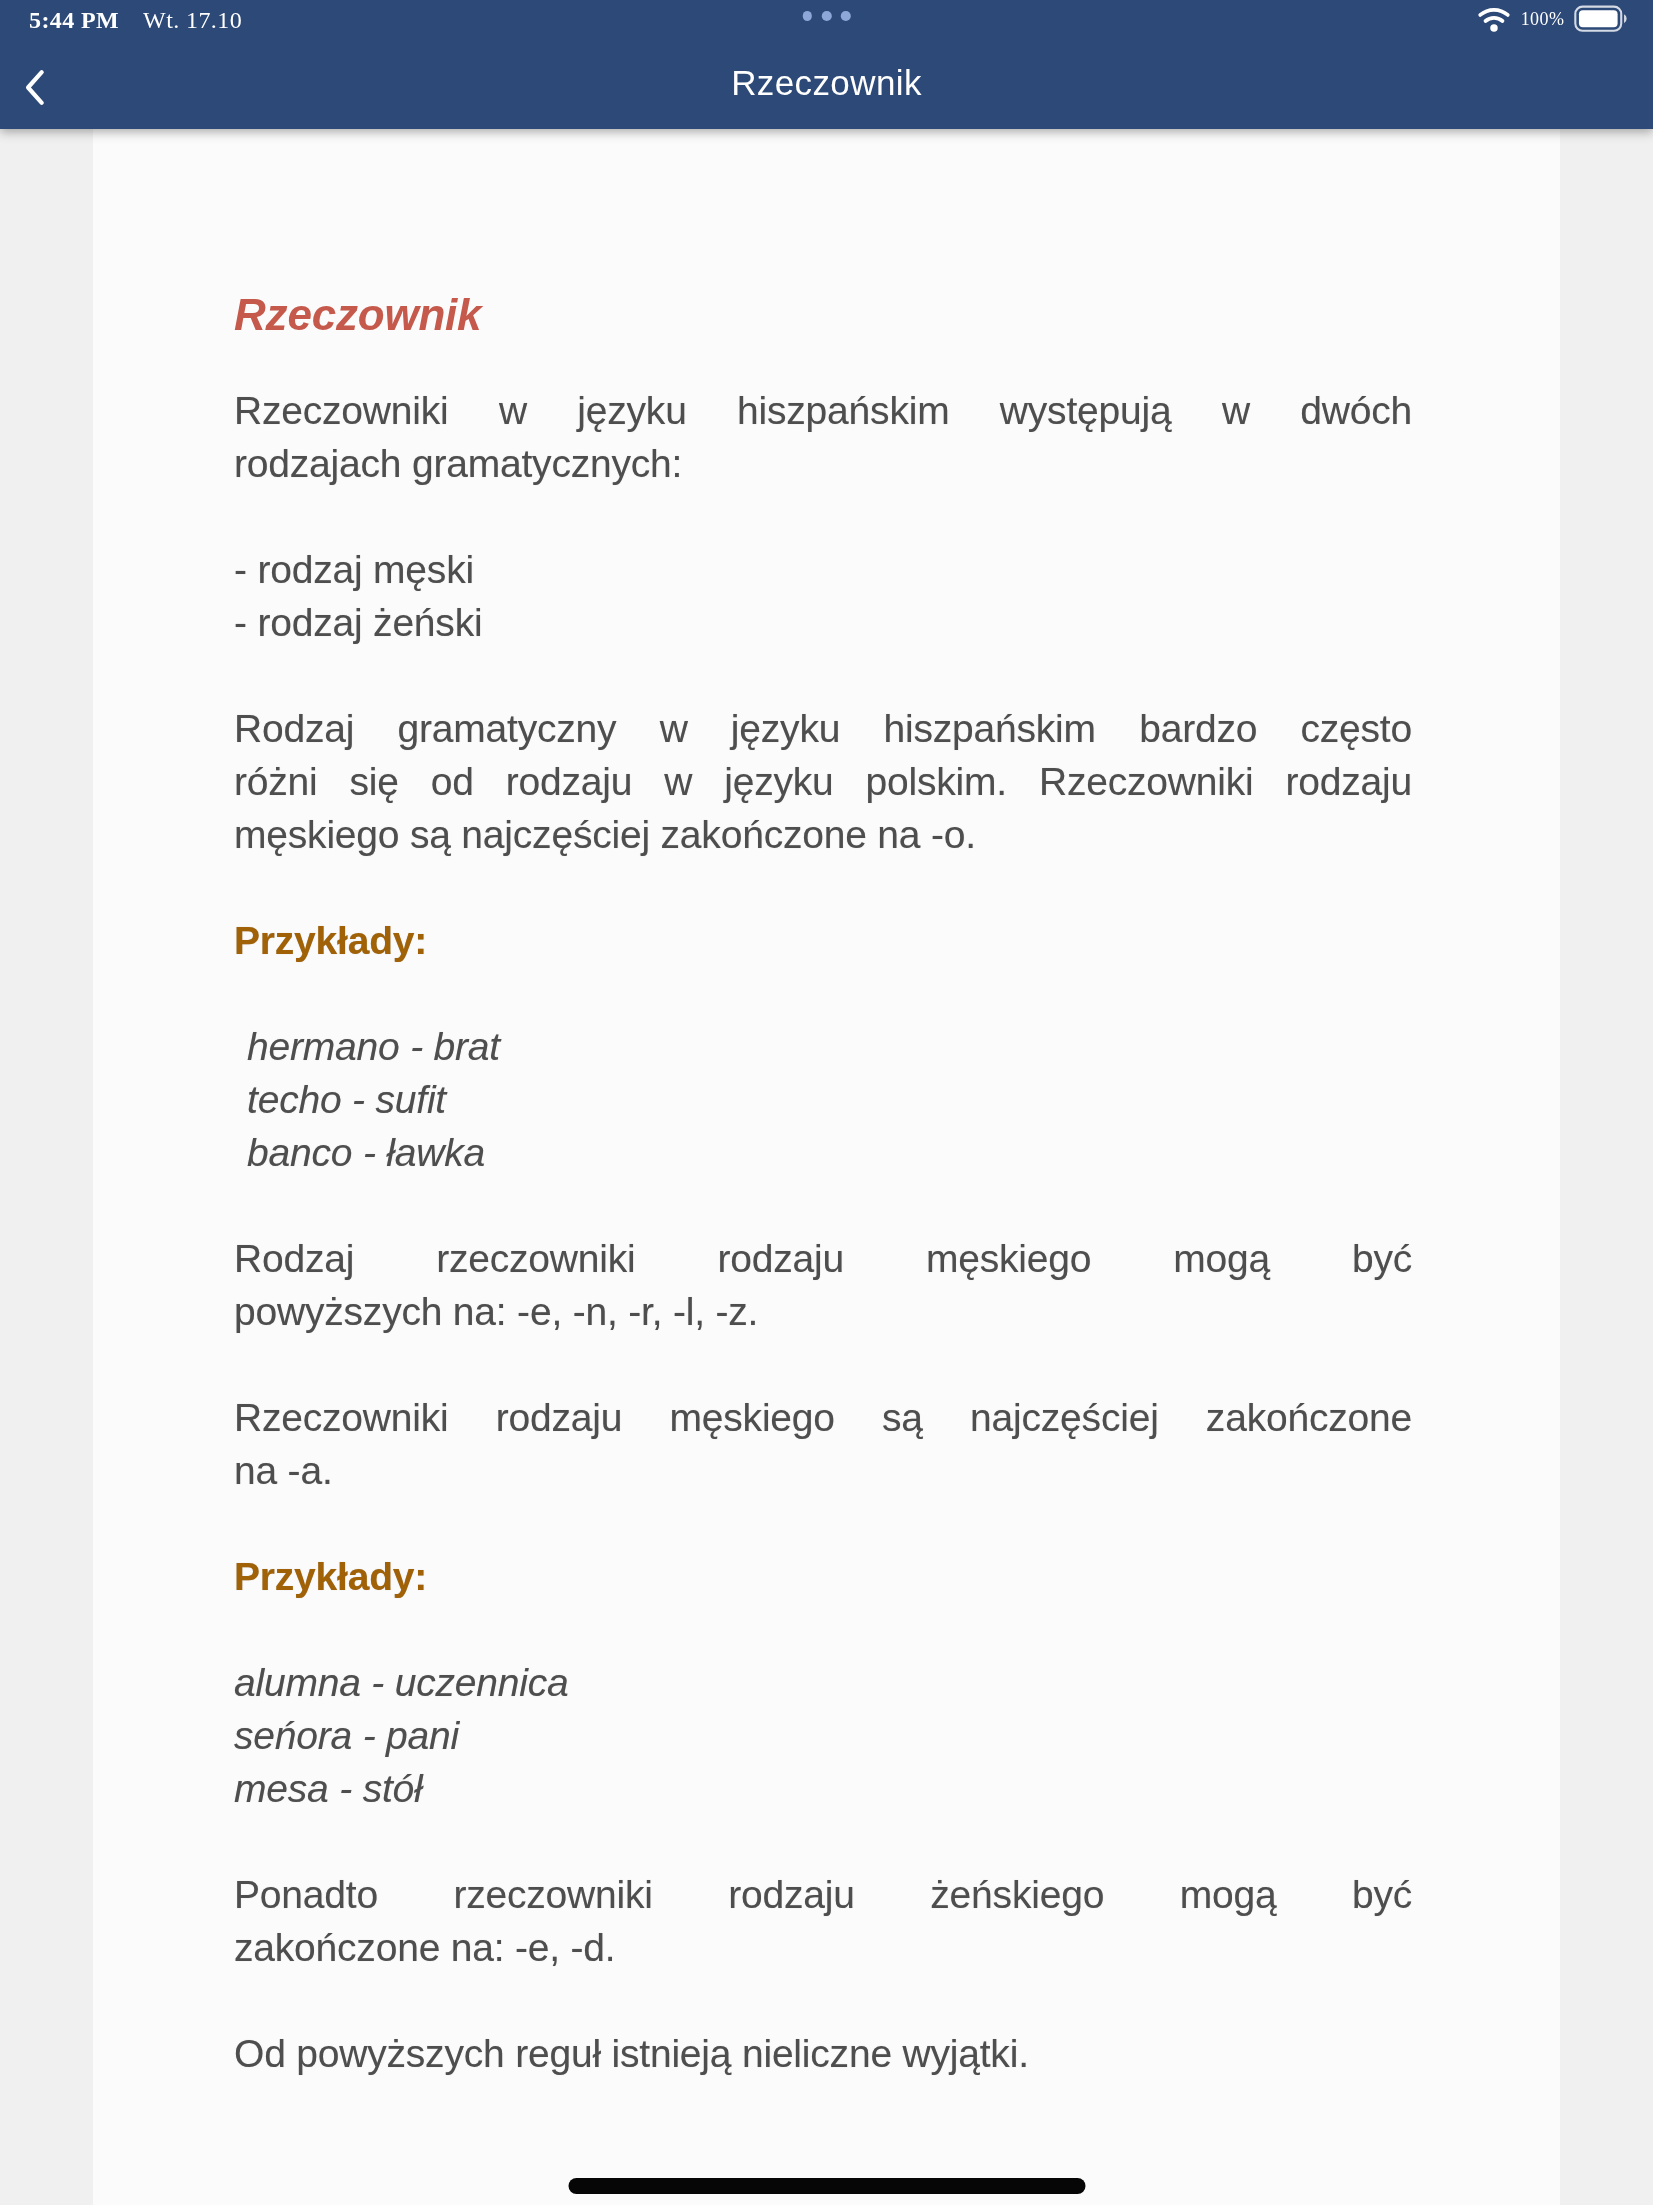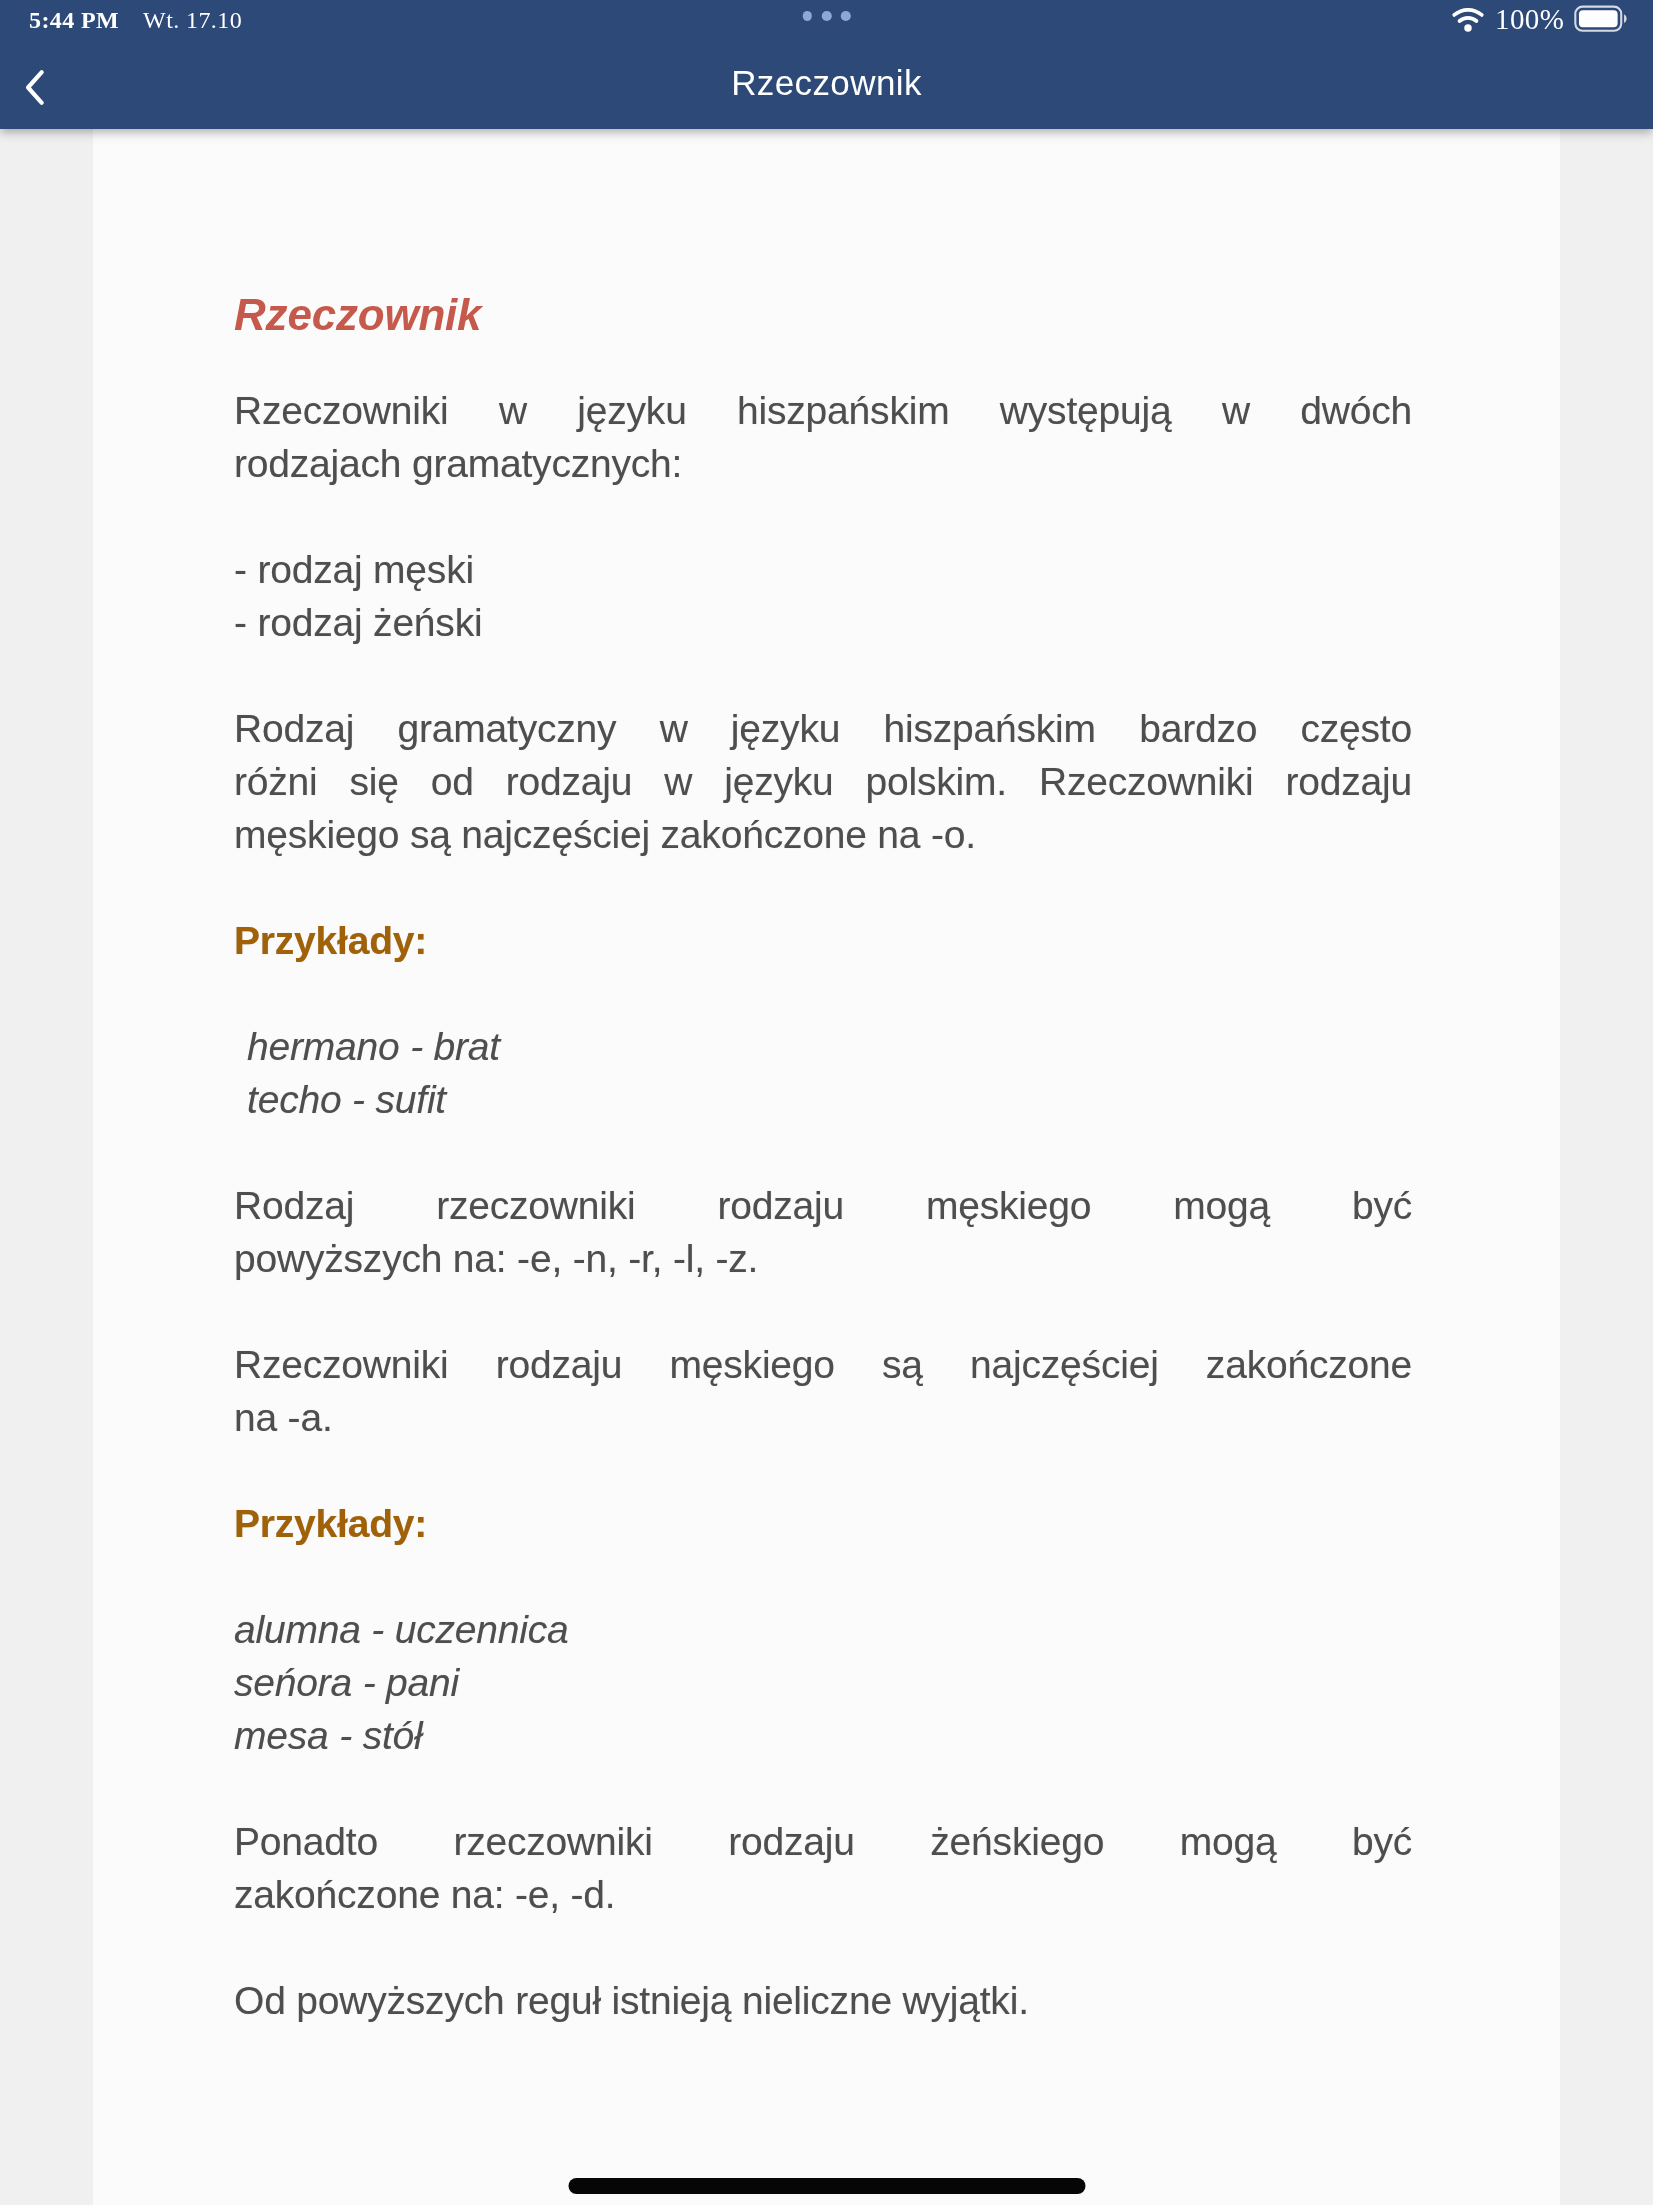--- a/index.html
+++ b/index.html
@@ -55,21 +55,21 @@
   .status-right {
     position: absolute;
     right: 24px;
     top: 3.2px;
     height: 32px;
     display: flex;
     align-items: center;
     gap: 9.7px;
   }
   .battery-percent {
-    font-size: 29px;
+    font-size: 18px;
     font-weight: 500;
     letter-spacing: 0.4px;
   }
 
   .nav-row {
     position: absolute;
     top: 36px; left: 0; right: 0; bottom: 0;
     display: flex;
     align-items: center;
     justify-content: center;
@@ -207,20 +207,21 @@
       <div class="jline">Rodzaj gramatyczny w języku hiszpańskim bardzo często</div>
       <div class="jline">różni się od rodzaju w języku polskim. Rzeczowniki rodzaju</div>
       <div class="lline">męskiego są najczęściej zakończone na -o.</div>
     </div>
 
     <div class="block bold-label">Przykłady:</div>
 
     <div class="block indented">
       <div class="example-line">hermano - brat</div>
       <div class="example-line">techo - sufit</div>
+      <div class="example-line">banco - ławka</div>
     </div>
 
     <div class="block">
       <div class="jline">Rodzaj rzeczowniki rodzaju męskiego mogą być</div>
       <div class="lline">powyższych na: -e, -n, -r, -l, -z.</div>
     </div>
 
     <div class="block">
       <div class="jline">Rzeczowniki rodzaju męskiego są najczęściej zakończone</div>
       <div class="lline">na -a.</div>

